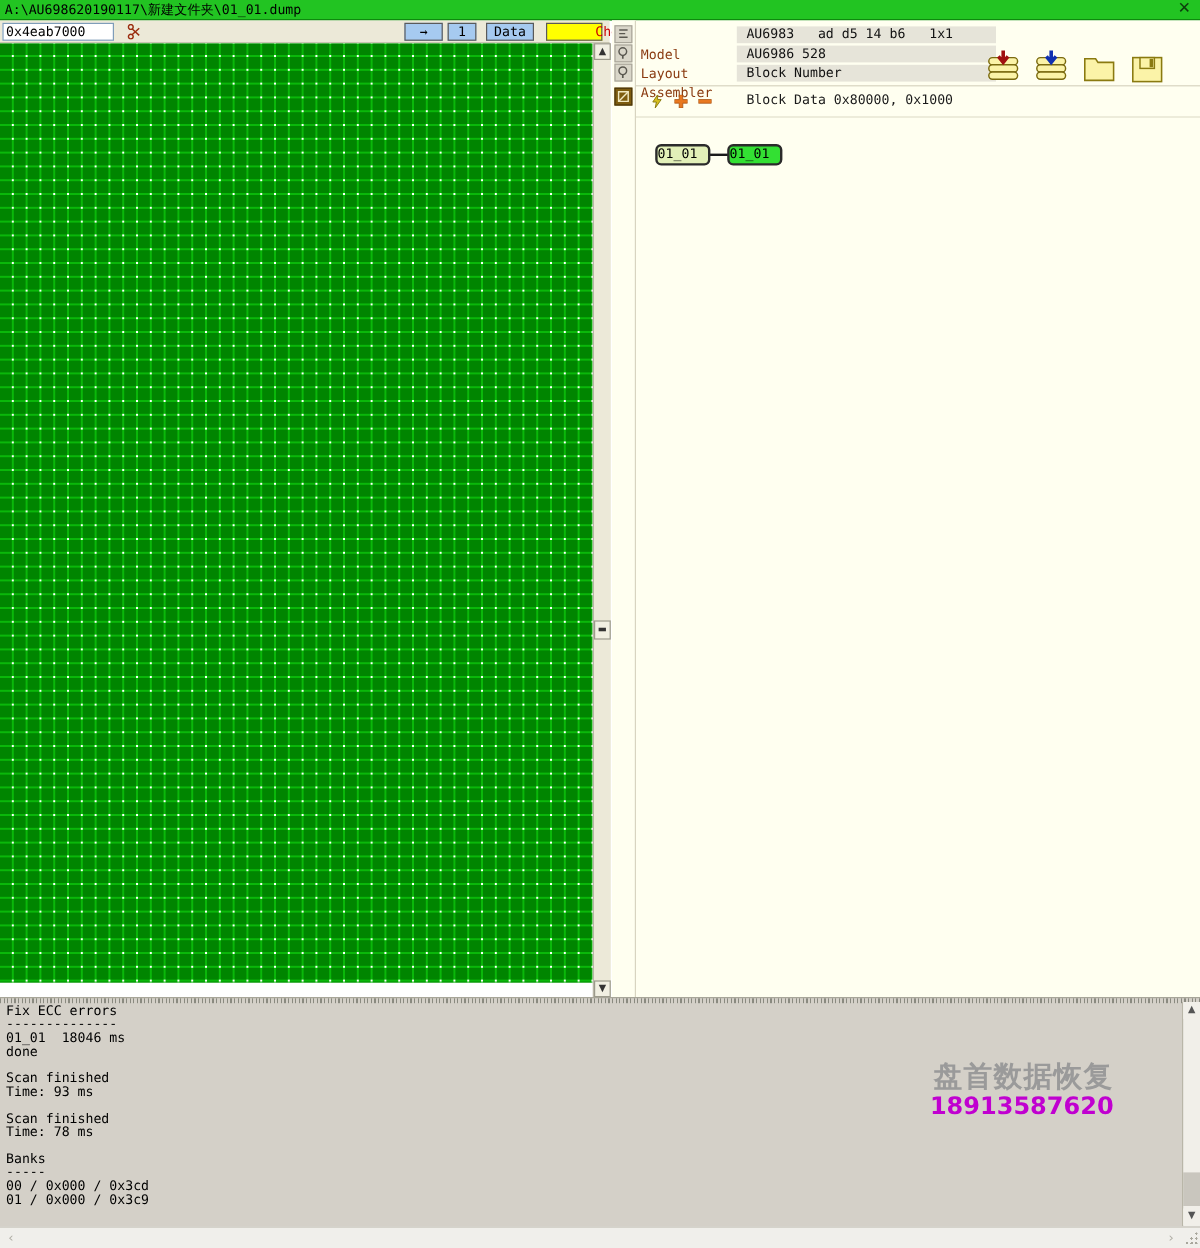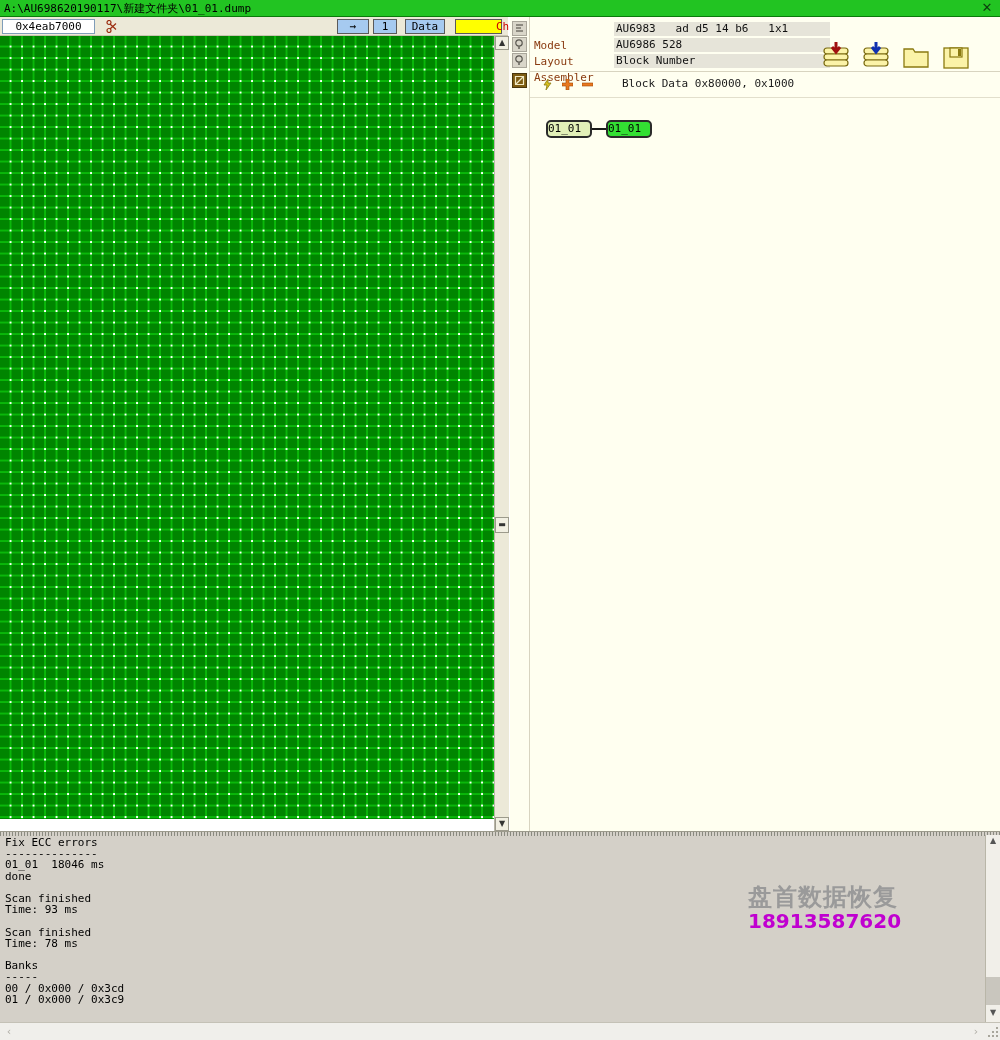--- a/index.html
+++ b/index.html
@@ -46,21 +46,20 @@
     position: absolute; left: 2px; top: 2px;
     width: 93px; height: 15px;
     background: #ffffff;
     border: 1px solid #7f9db9;
     box-sizing: border-box;
     font-family: "DejaVu Sans Mono", monospace;
     font-size: 11px;
     padding: 0 2px;
     line-height: 13px;
     color: #000;
-    text-align: center;
   }
   .tb-icon-cut {
     position: absolute; left: 106px; top: 3px;
     width: 12px; height: 13px;
     cursor: pointer;
   }
   .btn-flat {
     position: absolute; top: 2px; height: 15px;
     background: #a6caf0;
     border: 1px solid #5a5a5a;
@@ -170,21 +169,21 @@
     color: #8a3b10;
     line-height: 15px;
     margin-top: 16px;
   }
   .info-value {
     position: absolute; left: 80px; top: 0px;
     width: 216px; height: 14px;
     background: #e6e4d9;
     color: #111;
     line-height: 14px;
-    padding-left: 2px;
+    padding-left: 8px;
     box-sizing: border-box;
     white-space: pre;
   }
   #row-model  { top: 5px;  width: 300px; }
   #row-layout { top: 21px; width: 300px; }
   #row-asm    { top: 37px; width: 300px; }
 
   
   .big-icon {
     position: absolute; top: 22px;
@@ -269,21 +268,21 @@
     width: 960px; height: 180px;
     color: #000;
     font-family: "DejaVu Sans Mono", monospace;
     font-size: 11px;
     line-height: 11.2px;
     white-space: pre;
     overflow: hidden;
   }
   #watermark {
     position: absolute; left: 748px; top: 884px;
-    width: 180px; text-align: left;
+    width: 180px; text-align: right;
     pointer-events: none;
   }
   #wm-cn {
     font-family: "DejaVu Sans", sans-serif;
     font-size: 24px; font-weight: bold;
     color: #9a9a9a;
     letter-spacing: 1px;
     line-height: 26px;
   }
   #wm-num {

